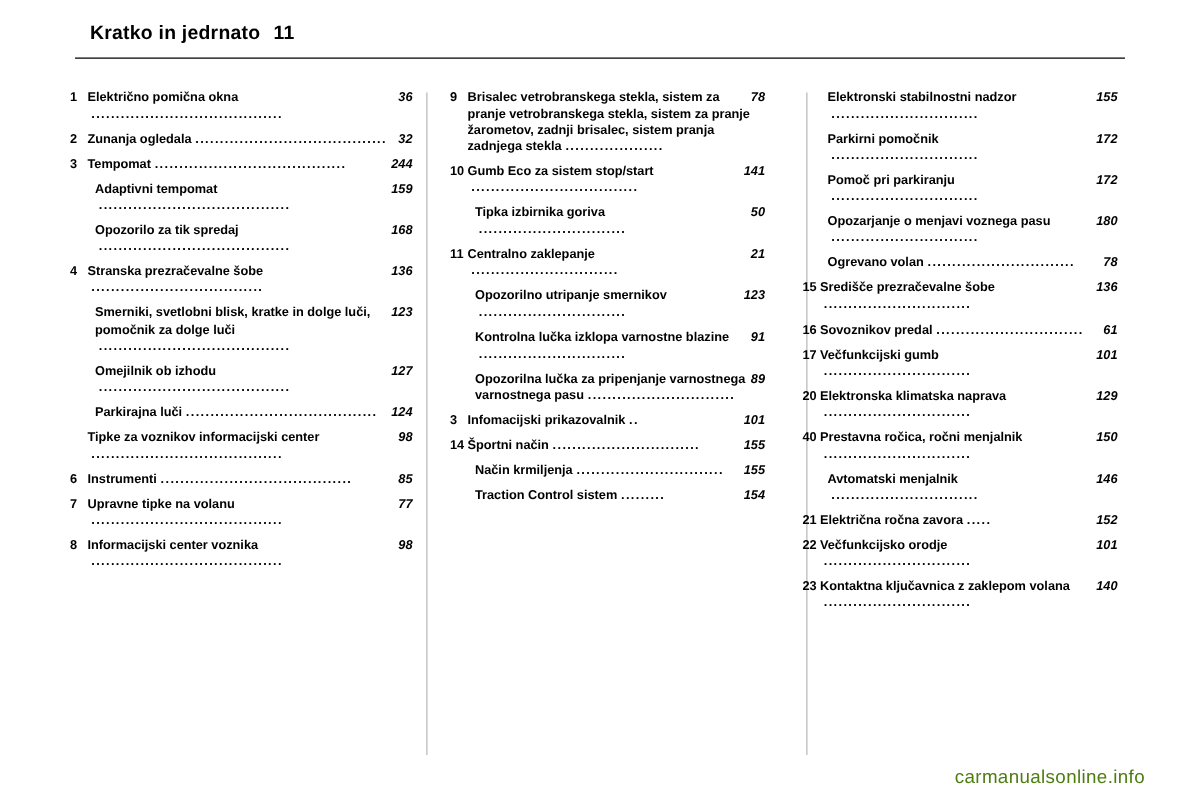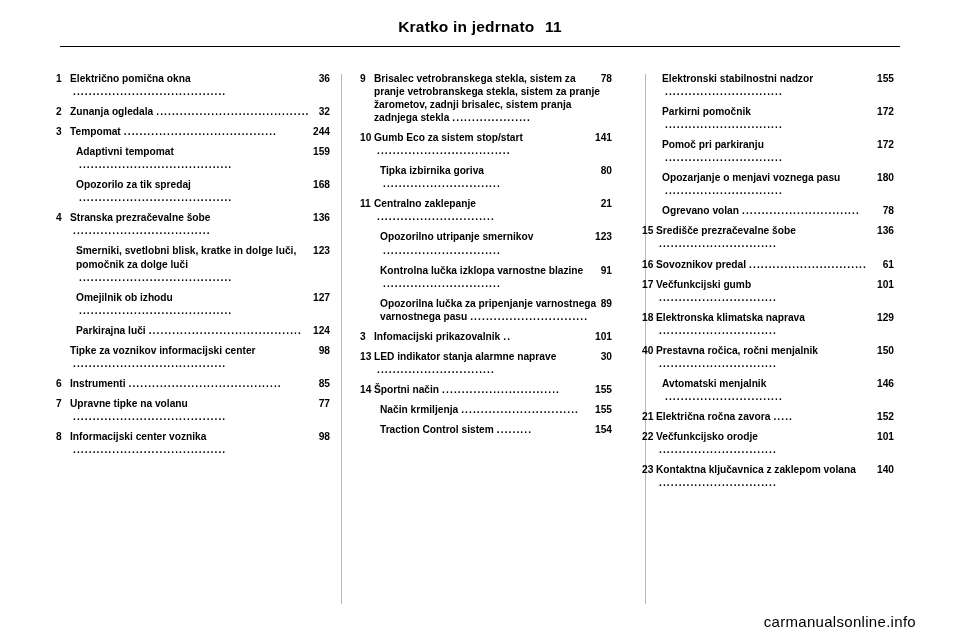--- a/index.html
+++ b/index.html
@@ -16,24 +16,24 @@
     overflow: hidden;
   }
   .page {
     position: absolute;
     left: 0; top: 0;
     width: 960px;
     height: 642px;
   }
   .header {
     position: absolute;
-    left: 60px;
+    left: 72px;
     right: 60px;
     top: 18px;
-    text-align: center;
+    text-align: left;
     font-weight: bold;
     font-size: 15.5px;
     letter-spacing: 0.2px;
   }
   .header .page-num {
     margin-left: 6px;
   }
   .rule {
     position: absolute;
     left: 60px;
@@ -99,27 +99,28 @@
     overflow: hidden;
     white-space: nowrap;
     letter-spacing: 1.1px;
     margin: 0 3px;
     vertical-align: bottom;
   }
   .pg {
     float: right;
     padding-left: 3px;
     font-weight: bold;
+    font-style: italic;
   }
   .watermark {
     position: absolute;
     right: 44px;
     bottom: 12px;
     font-size: 15px;
-    color: #000000;
+    color: #4d7c0f;
     letter-spacing: 0.3px;
     font-family: "Liberation Sans", sans-serif;
   }
 </style>
 </head>
 <body>
 
 <div class="page">
 
   <div class="header">
@@ -187,44 +188,40 @@
     <div class="col">
       <div class="entry">
           <span class="num">9</span>
           <span class="title-wrap"><span class="pg">78</span><span class="label">Brisalec vetrobranskega stekla, sistem za pranje vetrobranskega stekla, sistem za pranje žarometov, zadnji brisalec, sistem pranja zadnjega stekla</span><span class="dots">....................</span></span>
         </div>
       <div class="entry">
           <span class="num">10</span>
           <span class="title-wrap"><span class="pg">141</span><span class="label">Gumb Eco za sistem stop/start</span><span class="dots">..................................</span></span>
         </div>
       <div class="entry sub">
-          <span class="title-wrap"><span class="pg">80</span><span class="label">Tipka izbirnika goriva</span><span class="dots">..............................</span></span>
+          <span class="title-wrap"><span class="pg">50</span><span class="label">Tipka izbirnika goriva</span><span class="dots">..............................</span></span>
         </div>
       <div class="entry">
           <span class="num">11</span>
           <span class="title-wrap"><span class="pg">21</span><span class="label">Centralno zaklepanje</span><span class="dots">..............................</span></span>
         </div>
       <div class="entry sub">
           <span class="title-wrap"><span class="pg">123</span><span class="label">Opozorilno utripanje smernikov</span><span class="dots">..............................</span></span>
         </div>
       <div class="entry sub">
           <span class="title-wrap"><span class="pg">91</span><span class="label">Kontrolna lučka izklopa varnostne blazine</span><span class="dots">..............................</span></span>
         </div>
       <div class="entry sub">
           <span class="title-wrap"><span class="pg">89</span><span class="label">Opozorilna lučka za pripenjanje varnostnega varnostnega pasu</span><span class="dots">..............................</span></span>
         </div>
       <div class="entry">
           <span class="num">3</span>
           <span class="title-wrap"><span class="pg">101</span><span class="label">Infomacijski prikazovalnik</span><span class="dots">..</span></span>
         </div>
       <div class="entry">
-          <span class="num">13</span>
-          <span class="title-wrap"><span class="pg">30</span><span class="label">LED indikator stanja alarmne naprave</span><span class="dots">..............................</span></span>
-        </div>
-      <div class="entry">
           <span class="num">14</span>
           <span class="title-wrap"><span class="pg">155</span><span class="label">Športni način</span><span class="dots">..............................</span></span>
         </div>
       <div class="entry sub">
           <span class="title-wrap"><span class="pg">155</span><span class="label">Način krmiljenja</span><span class="dots">..............................</span></span>
         </div>
       <div class="entry sub">
           <span class="title-wrap"><span class="pg">154</span><span class="label">Traction Control sistem</span><span class="dots">.........</span></span>
         </div>
     </div>
@@ -251,21 +248,21 @@
         </div>
       <div class="entry">
           <span class="num">16</span>
           <span class="title-wrap"><span class="pg">61</span><span class="label">Sovoznikov predal</span><span class="dots">..............................</span></span>
         </div>
       <div class="entry">
           <span class="num">17</span>
           <span class="title-wrap"><span class="pg">101</span><span class="label">Večfunkcijski gumb</span><span class="dots">..............................</span></span>
         </div>
       <div class="entry">
-          <span class="num">18</span>
+          <span class="num">20</span>
           <span class="title-wrap"><span class="pg">129</span><span class="label">Elektronska klimatska naprava</span><span class="dots">..............................</span></span>
         </div>
       <div class="entry">
           <span class="num">40</span>
           <span class="title-wrap"><span class="pg">150</span><span class="label">Prestavna ročica, ročni menjalnik</span><span class="dots">..............................</span></span>
         </div>
       <div class="entry sub">
           <span class="title-wrap"><span class="pg">146</span><span class="label">Avtomatski menjalnik</span><span class="dots">..............................</span></span>
         </div>
       <div class="entry">

